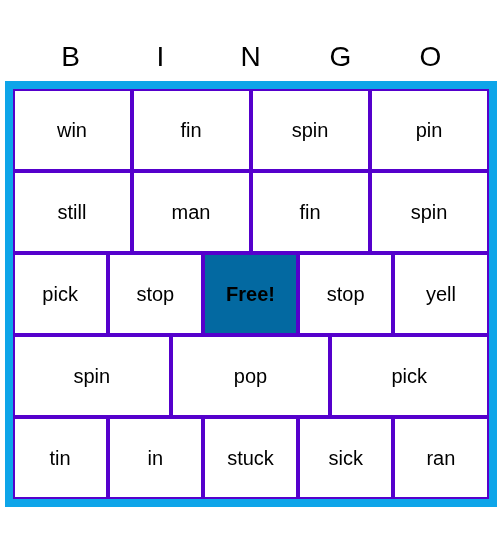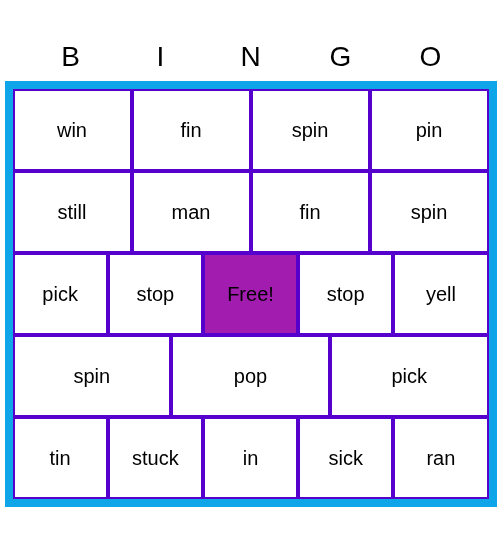--- a/index.html
+++ b/index.html
@@ -54,21 +54,22 @@
       border: 2px solid #5500cc;
       display: flex;
       align-items: center;
       justify-content: center;
       font-size: 20px;
       color: #000000;
       background: #ffffff;
     }
 
     .bingo-cell.free {
-      background: #a21caf;
+      background: #0369a1;
+      font-weight: bold;
     }
   </style>
 </head>
 <body>
 
 <div class="bingo-container">
   <div class="bingo-header">
   <div class="header-cell">B</div>
       <div class="header-cell">I</div>
       <div class="header-cell">N</div>
@@ -95,19 +96,19 @@
         <div class="bingo-cell">stop</div>
         <div class="bingo-cell">yell</div>
       </div>
       <div class="bingo-row">
         <div class="bingo-cell">spin</div>
         <div class="bingo-cell">pop</div>
         <div class="bingo-cell">pick</div>
       </div>
       <div class="bingo-row">
         <div class="bingo-cell">tin</div>
+        <div class="bingo-cell">in</div>
         <div class="bingo-cell">stuck</div>
-        <div class="bingo-cell">in</div>
         <div class="bingo-cell">sick</div>
         <div class="bingo-cell">ran</div>
       </div>
     </div>
 </div>
 
 </body></html>

